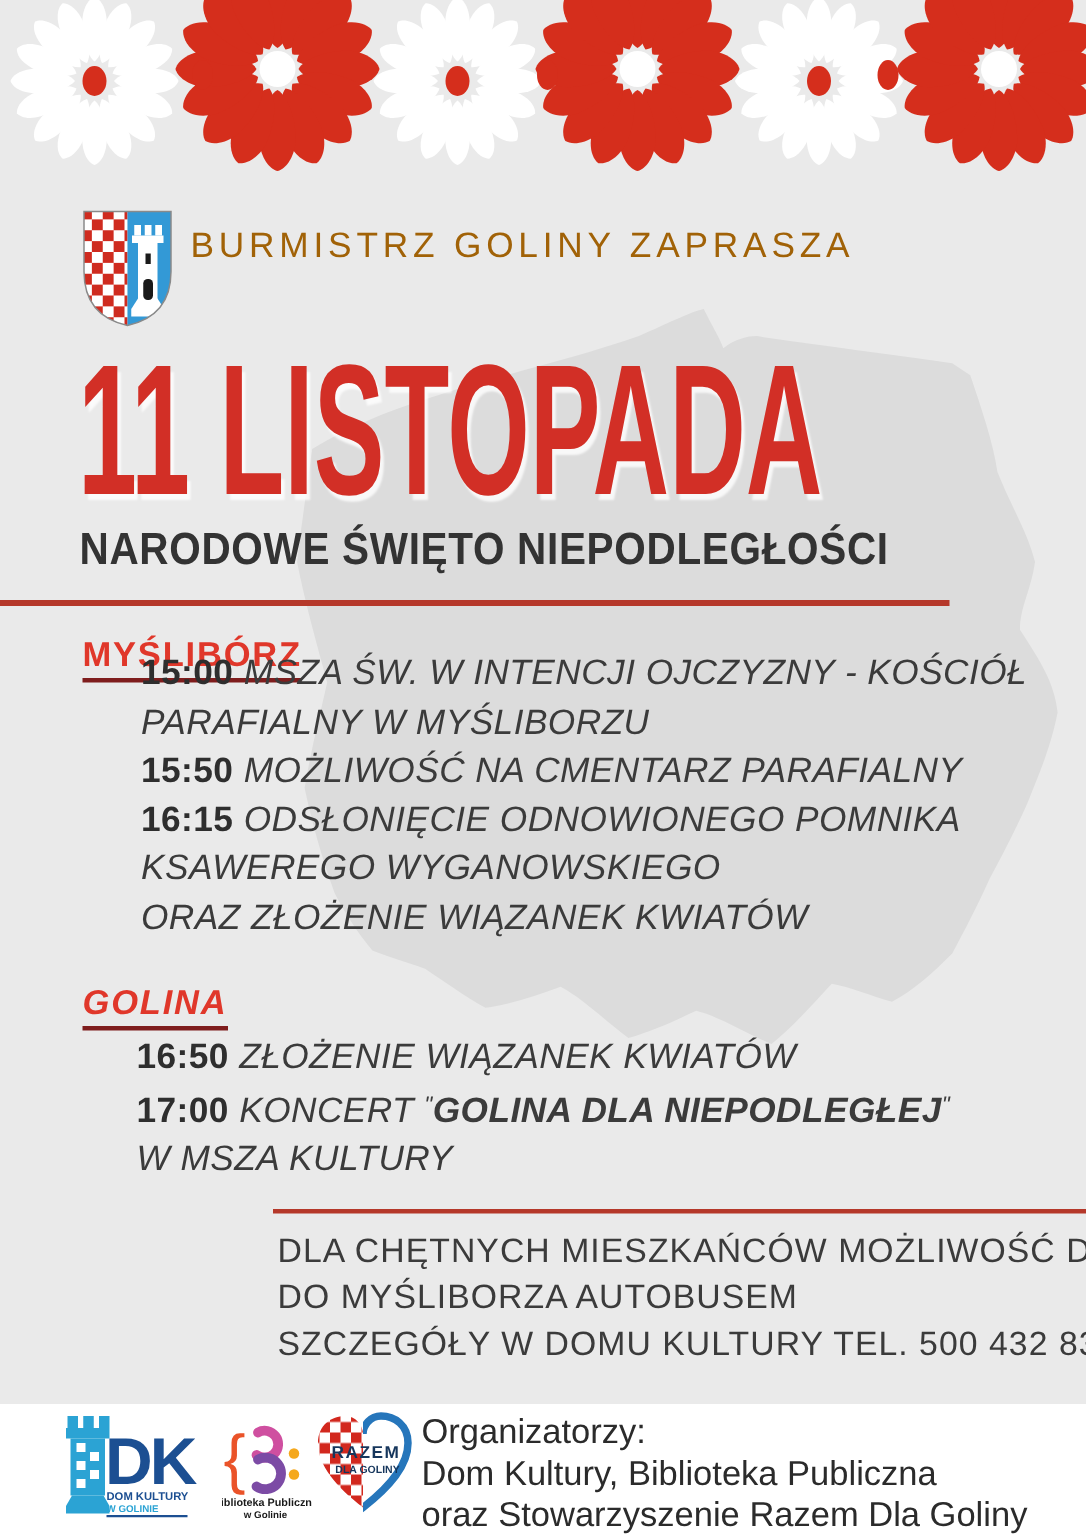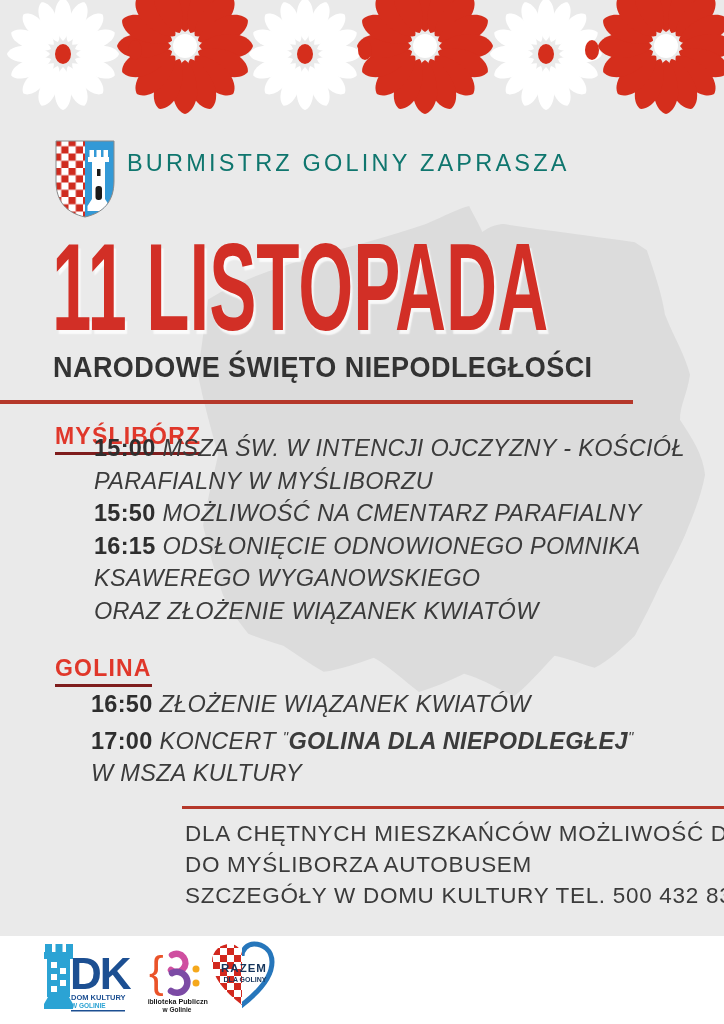--- a/index.html
+++ b/index.html
@@ -7,36 +7,36 @@
           font-family:"Liberation Sans", sans-serif;}
   svg text{font-family:"Liberation Sans", sans-serif;}
 
   .map{position:absolute;left:156px;top:204px;}
 
   .flowers{position:absolute;left:0;top:0;}
 
   .coa{position:absolute;left:54px;top:139px;}
 
   .invite{position:absolute;left:127px;top:146px;font-size:23.5px;line-height:34px;
-          letter-spacing:3.2px;color:#0f766e;white-space:nowrap;}
+          letter-spacing:3.2px;color:#a16207;white-space:nowrap;}
 
   .title{position:absolute;left:52px;top:225px;font-size:124px;line-height:1;font-weight:700;
          color:#d22f26;transform:scaleX(0.57);transform-origin:left top;white-space:nowrap;
          text-shadow:4px 4px 2px rgba(255,255,255,0.8);}
 
   .subtitle{position:absolute;left:53px;top:350px;font-size:30px;font-weight:700;color:#333;
             letter-spacing:0.5px;transform:scaleX(0.9);transform-origin:left top;white-space:nowrap;}
 
   .rule1{position:absolute;left:0;top:400px;width:633px;height:4px;background:#b5382a;}
   .rule2{position:absolute;left:182px;top:806px;width:542px;height:3px;background:#b5382a;}
 
   .city{font-size:23px;font-weight:700;letter-spacing:1.2px;color:#e0372a;
         border-bottom:3px solid #7f1d1d;padding-bottom:2px;display:inline-block;}
   .sec1{position:absolute;left:55px;top:423px;}
-  .sec2{position:absolute;left:55px;top:655px;}
+  .sec2{position:absolute;left:55px;top:655px;font-style:italic;}
 
   .events{position:absolute;left:55px;width:628px;font-size:23.5px;line-height:32.5px;
           font-style:italic;color:#3b3b3b;letter-spacing:0.3px;}
   .ev1{top:432px;margin-left:39px;} .ev2{top:688px;margin-left:36px;}
   .time{font-style:normal;font-weight:700;color:#2e2e2e;}
   .desc{white-space:pre-line;}
   .q{font-size:15px;vertical-align:7px;}
   .concert-title{font-weight:700;text-align:center;}
 
   .info{position:absolute;left:185px;top:818px;font-size:22.5px;line-height:31px;
@@ -235,14 +235,19 @@
         <rect x="7" y="7" width="7" height="7" fill="#d2281e"></rect>
       </pattern>
     </defs>
     <use href="#heart" fill="url(#rchk)" clip-path="url(#hl)"></use>
     <use href="#heart" fill="#ffffff" clip-path="url(#hr)"></use>
     <use href="#heart" fill="none" stroke="#2676bb" stroke-width="5" clip-path="url(#hr)"></use>
     <text x="38" y="31" font-size="11.5" font-weight="700" fill="#16365c" text-anchor="middle" letter-spacing="1">RAZEM</text>
     <text x="39" y="41" font-size="7" font-weight="700" fill="#16365c" text-anchor="middle">DLA GOLINY</text>
   </svg>
 
+  <div class="org">
+    <div>Organizatorzy:</div>
+    <div>Dom Kultury, Biblioteka Publiczna</div>
+    <div>oraz Stowarzyszenie Razem Dla Goliny</div>
+  </div>
 
 </div>
 
 </body></html>

